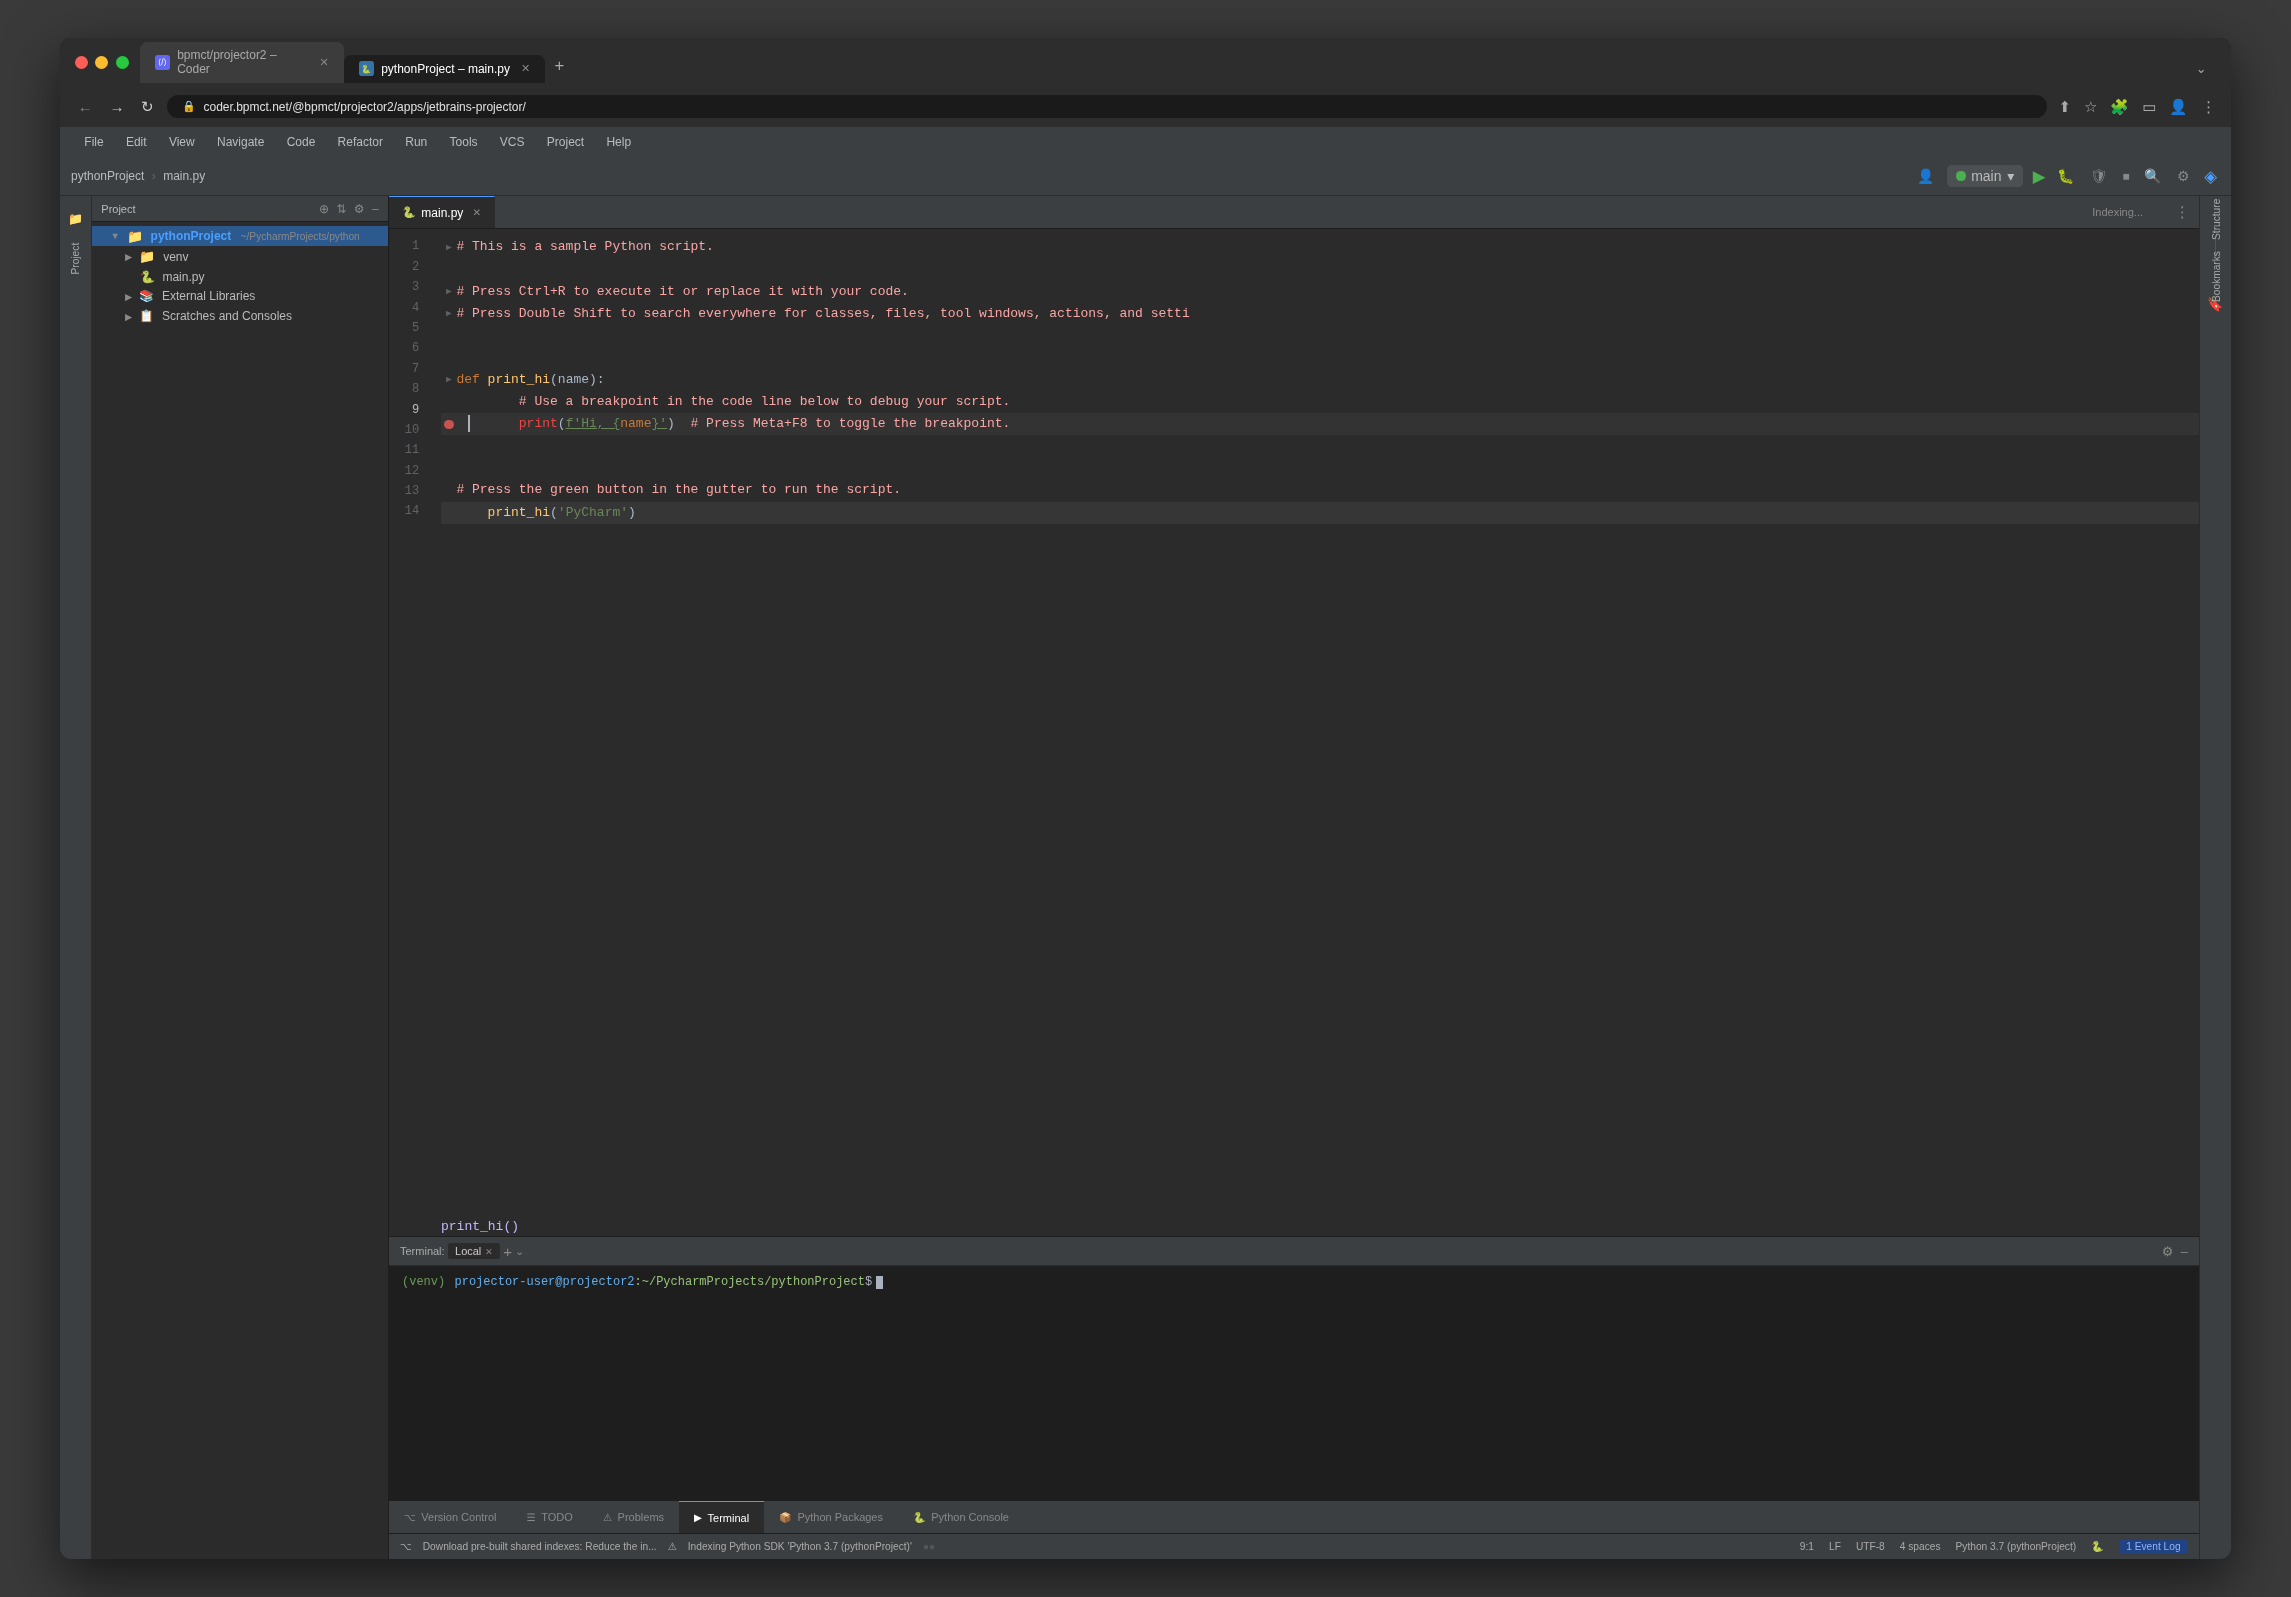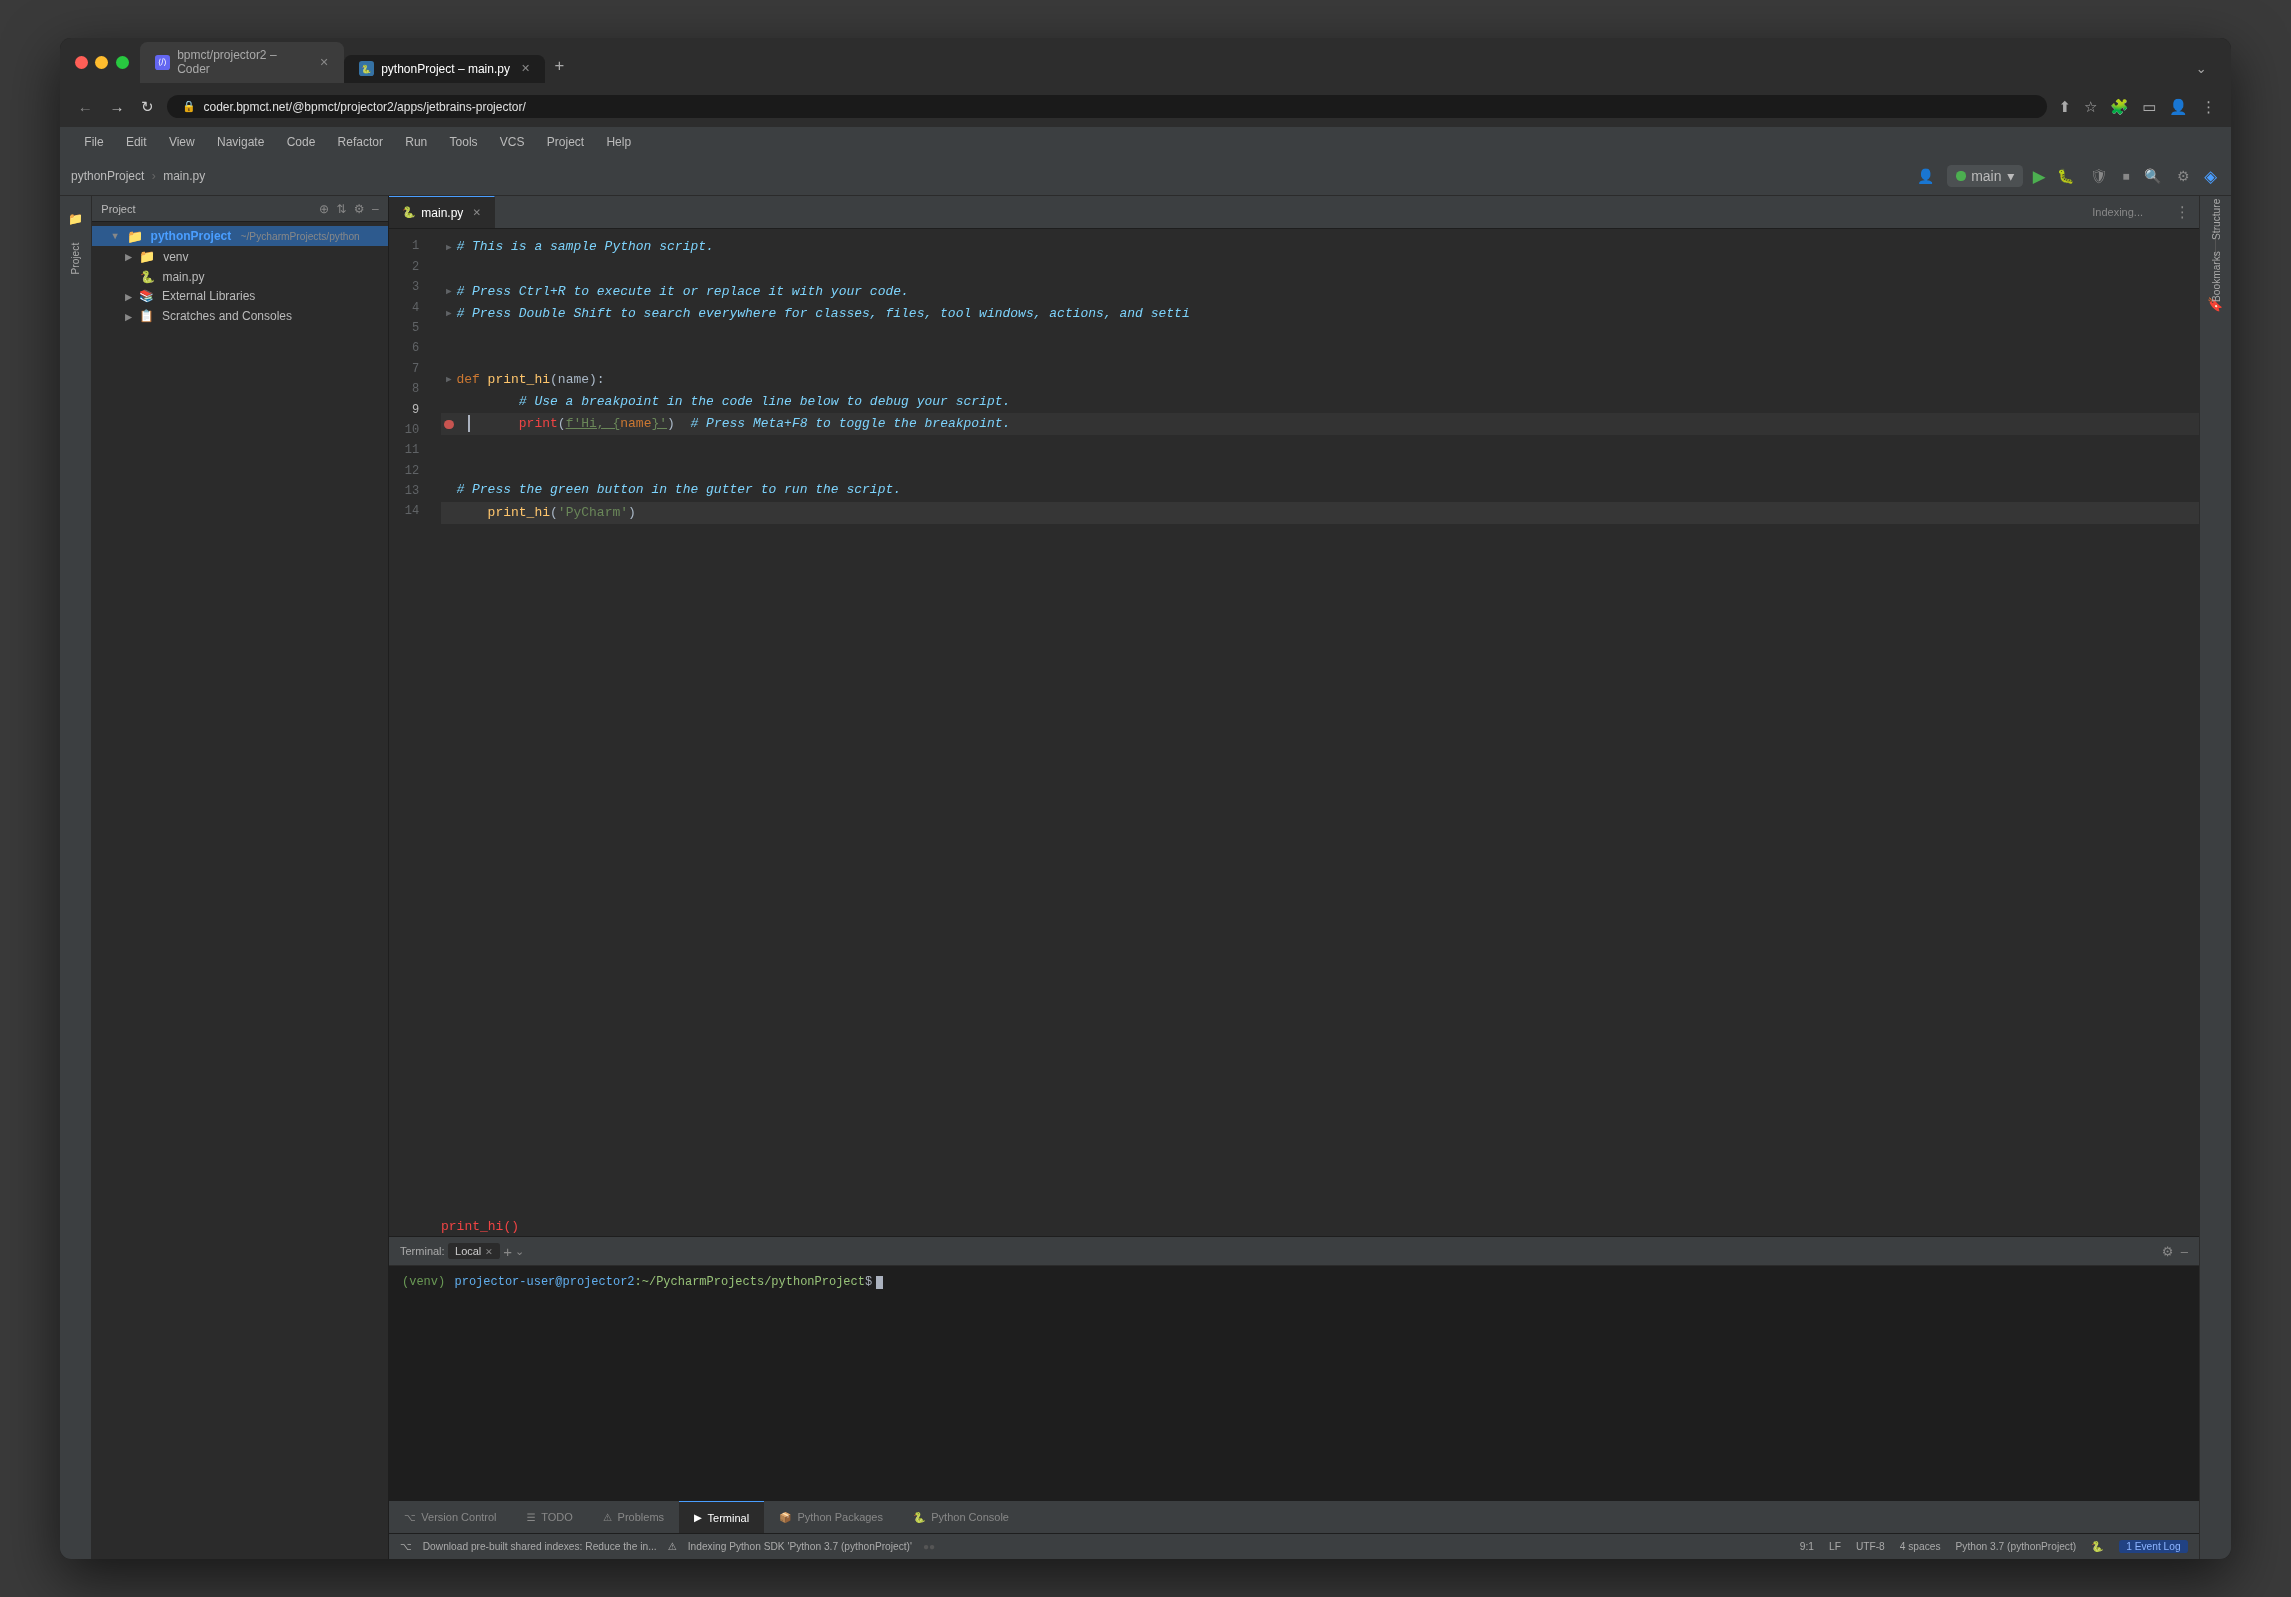--- a/index.html
+++ b/index.html
@@ -374,21 +374,21 @@
       justify-content: center;
     }
     .bp-mark {
       width: 9.3px;
       height: 9.3px;
       border-radius: 50%;
       background: #c75450;
     }
     .fold-arrow { color: #606366; font-size: 9.3px; cursor: pointer; }
     
-    .c-comment { color: #7dd3fc; font-style: italic; }
+    .c-comment { color: #fca5a5; }
     .c-keyword { color: #cc7832; }
     .c-function { color: #ffc66d; }
     .c-string { color: #6a8759; }
     .c-param { color: #a9b7c6; }
     .c-builtin { color: #ef4444; }
     .c-fstring { color: #6a8759; text-decoration: underline; }
     
     .bottom-panel {
       height: 297px;
       background: #2b2b2b;
@@ -753,21 +753,21 @@
                 </div>
 
 
                 <div class="code-line" style="background:rgba(80,80,80,0.3);">
                   <span class="gutter-mark"></span>
                   <span>    </span><span class="c-function">print_hi</span><span>(</span><span class="c-string">'PyCharm'</span><span>)</span>
                 </div>
               </div>
             </div>
 
-            <div style="padding: 1.9px 52px;font-family:'Courier New',monospace;font-size:13px;color:#ef4444;background:#2b2b2b;">
+            <div style="padding: 1.9px 52px;font-family:'Courier New',monospace;font-size:13px;color:#c4b5fd;background:#2b2b2b;">
               print_hi()
             </div>
           </div>
         </div>
 
         <div class="bottom-panel">
 
           <div class="terminal-header">
             <span class="terminal-label">Terminal:</span>
             <div class="terminal-tab-item">

